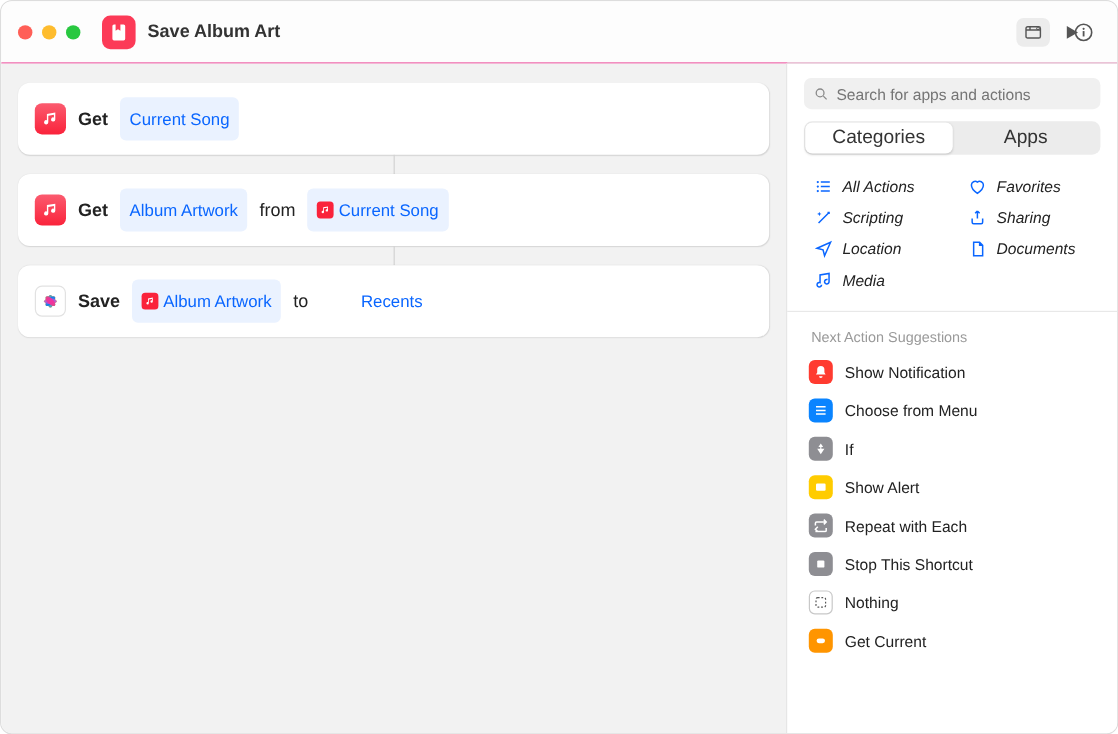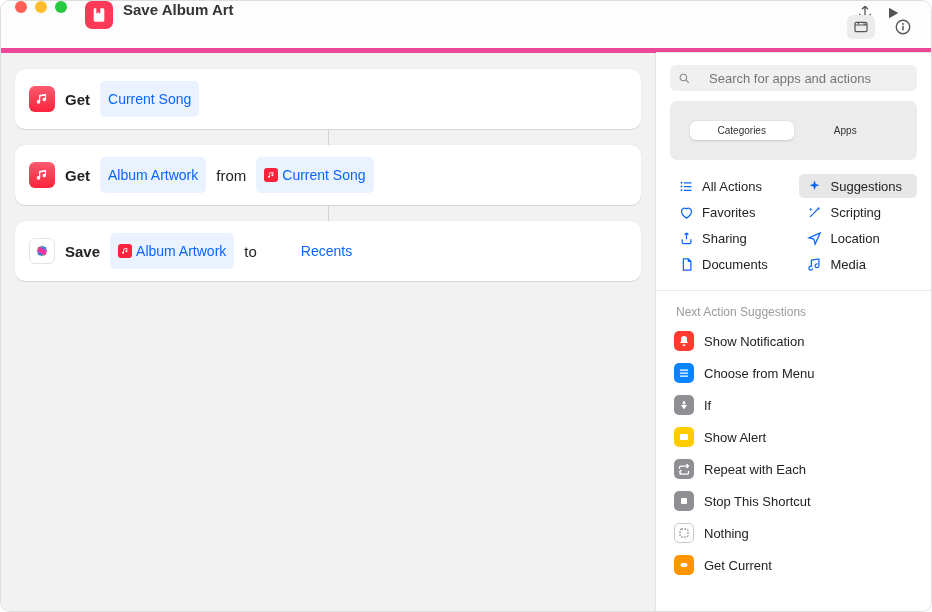--- a/index.html
+++ b/index.html
@@ -10,22 +10,23 @@
   border-radius: 10px;
   overflow: hidden;
   display: flex;
   flex-direction: column;
   background: #fff;
   position: relative;
 }
 .titlebar {
   height: 52px;
   display: flex;
+  align-items: center;
   padding: 0 14px;
-  border-bottom: 5px solid #ec4899;
+  border-bottom: 1px solid #ec4899;
   background: #fdfdfd;
 }
 .traffic { display: flex; gap: 8px; margin-right: 18px; }
 .tl { width: 12px; height: 12px; border-radius: 50%; }
 .tl.red { background: #ff5f57; }
 .tl.yellow { background: #febc2e; }
 .tl.green { background: #28c840; }
 .shortcut-badge {
   width: 28px; height: 28px;
   border-radius: 7px;
@@ -125,48 +126,49 @@
   background: #f0f0f0;
   border-radius: 6px;
   height: 26px;
   padding: 0 8px;
   gap: 6px;
   color: #8a8a8a;
   font-size: 13px;
 }
 .search input {
   border: none; background: transparent; outline: none;
-  flex: 1; font-size: 13px; color: #7f1d1d; margin-left: 12px;
+  flex: 1; font-size: 13px; color: #7f1d1d;
 }
 .seg {
   display: flex;
   background: #ececec;
   border-radius: 7px;
-  padding: 20px;
+  padding: 1px;
   margin-top: 10px;
-  font-size: 10px;
+  font-size: 16px;
 }
 .seg-btn {
   flex: 1;
   text-align: center;
   padding: 4px 0;
   border-radius: 6px;
   color: #333;
   cursor: default;
 }
 .seg-btn.active {
   background: #fff;
   box-shadow: 0 0.5px 2px rgba(0,0,0,0.15);
 }
 .cat-grid {
   display: grid;
   grid-template-columns: 1fr 1fr;
   gap: 2px 10px;
   padding: 6px 14px 10px;
   font-size: 13px;
+  font-style: italic;
 }
 .cat-item {
   display: flex; align-items: center; gap: 8px;
   padding: 4px 8px;
   border-radius: 5px;
   color: #222;
 }
 .cat-item.selected { background: #e7e7e7; }
 .cat-icon { width: 16px; height: 16px; color: #0a66ff; display:flex; align-items:center; justify-content:center; }
 .divider { height: 1px; background: #e8e8e8; margin: 4px 0; }
@@ -325,28 +327,20 @@
           <span class="cat-icon">
               <svg width="15" height="15" viewBox="0 0 24 24">
                 <path stroke="#0a66ff" stroke-width="2" d="M8 6h12M8 12h12M8 18h12"></path>
                 <circle cx="4" cy="6" r="1.5" fill="#0a66ff"></circle>
                 <circle cx="4" cy="12" r="1.5" fill="#0a66ff"></circle>
                 <circle cx="4" cy="18" r="1.5" fill="#0a66ff"></circle>
               </svg>
             </span>
           <span>All Actions</span>
         </div>
-        <div class="cat-item selected">
-          <span class="cat-icon">
-              <svg width="15" height="15" viewBox="0 0 24 24">
-                <path fill="#0a66ff" d="M12 2l2 6 6 2-6 2-2 6-2-6-6-2 6-2z"></path>
-              </svg>
-            </span>
-          <span>Suggestions</span>
-        </div>
         <div class="cat-item">
           <span class="cat-icon">
               <svg width="15" height="15" viewBox="0 0 24 24">
                 <path fill="none" stroke="#0a66ff" stroke-width="2" d="M12 21s-8-5-8-11a5 5 0 0 1 8-4 5 5 0 0 1 8 4c0 6-8 11-8 11z"></path>
               </svg>
             </span>
           <span>Favorites</span>
         </div>
         <div class="cat-item">
           <span class="cat-icon">

